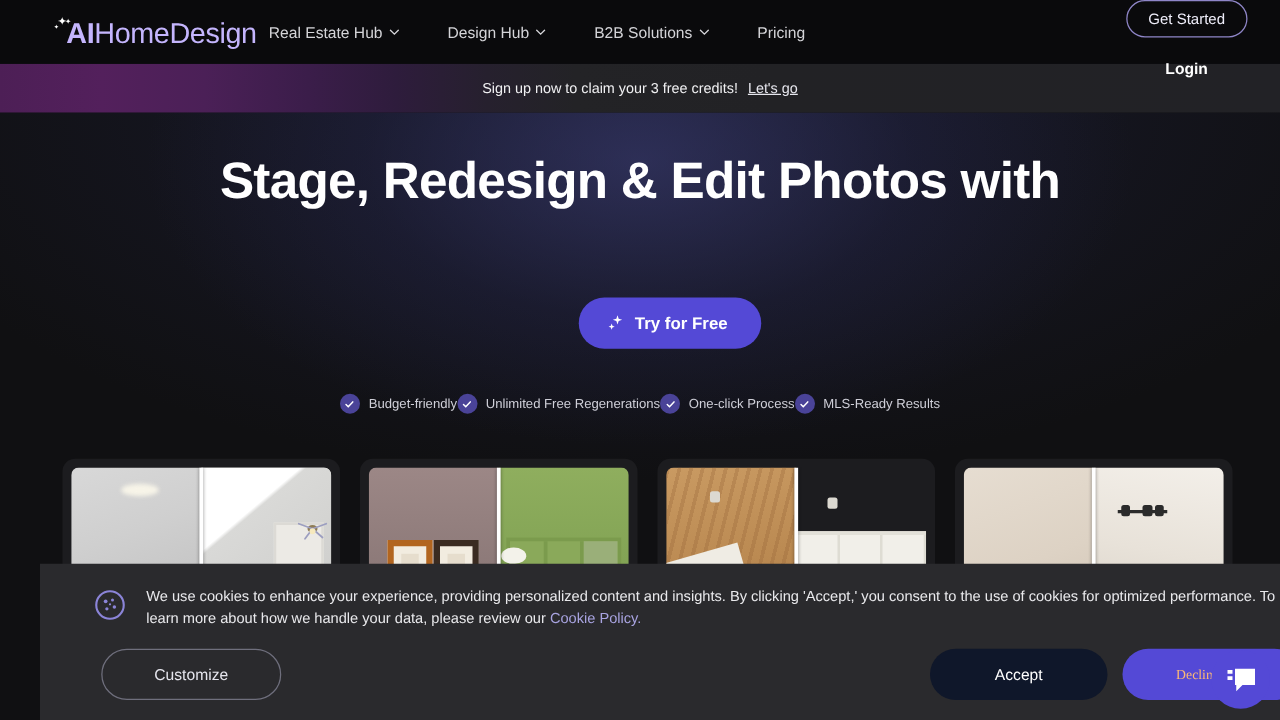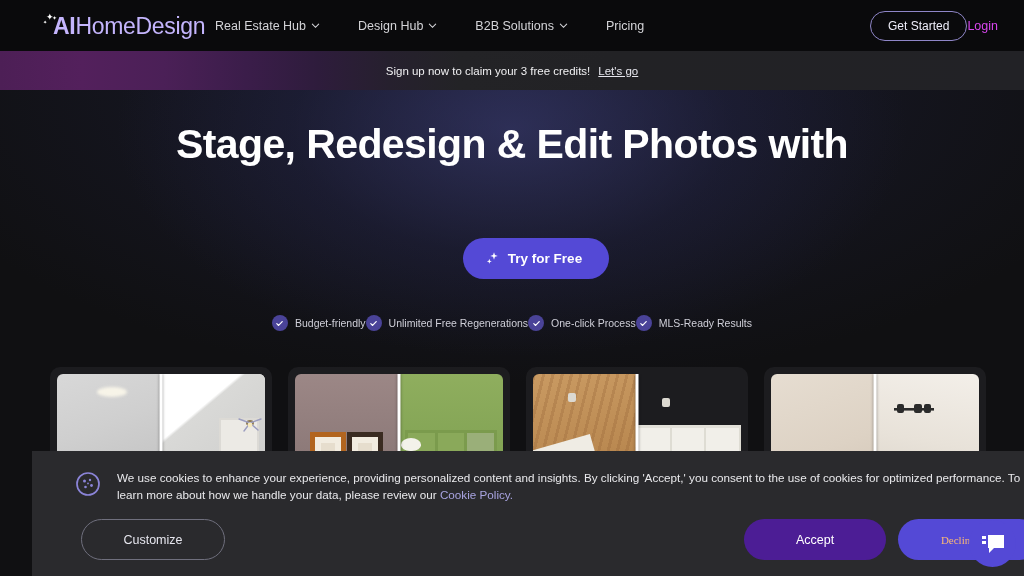--- a/index.html
+++ b/index.html
@@ -47,31 +47,31 @@
     display: flex; align-items: center; gap: 5px;
     color: #d4d4d8; font-size: 12.5px;
     padding: 0 19px; height: 51px; cursor: pointer;
     white-space: nowrap;
   }
   .chev { display:block; width:9px; height:9px; }
   .chev svg { display:block; }
 
   .nav-right {
     position: absolute; right: 26px; top: 0; height: 51px;
-    display: flex; align-items: center; 
+    display: flex; align-items: center; gap: 18px; flex-direction: column;
   }
   .btn-getstarted {
     border: 1px solid #8f86c8;
     color: #efeefa; background: transparent;
     font-size: 12px; border-radius: 20px;
     padding: 7px 17px; cursor: pointer;
     font-family: inherit; white-space: nowrap;
   }
   .login-link {
-    color: #d946ef; font-size: 12.5px; cursor: pointer; white-space: nowrap;
+    color: #ffffff; font-size: 12.5px; cursor: pointer; white-space: nowrap; font-weight: bold;
   }
 
   
   .promo {
     position: absolute; top: 51px; left: 0; width: 1024px; height: 39px;
     background: linear-gradient(90deg,
         #4d1f56 0%, #53205c 8%, #4b2057 16%, #3b1d4a 24%,
         #2e1c3c 31%, #26202e 38%, #232326 45%, #222225 60%, #222226 100%);
     display: flex; align-items: center; justify-content: center;
     z-index: 35;
@@ -261,21 +261,21 @@
   .btn-customize {
     position: absolute; left: 49px; top: 0;
     width: 144px; height: 41px;
     border: 1px solid #6f6f7d; background: transparent;
     color: #e6e6ee; font-size: 12.5px; border-radius: 22px;
     cursor: pointer; font-family: inherit;
   }
   .btn-accept {
     position: absolute; left: 712px; top: 0;
     width: 142px; height: 41px;
-    background: #4c1d95; border: none; color: #fff;
+    background: #0f172a; border: none; color: #fff;
     font-size: 12.5px; border-radius: 22px; cursor: pointer; font-family: inherit;
   }
   .btn-decline {
     position: absolute; left: 866px; top: 0;
     width: 142px; height: 41px;
     background: #5449d6; border: none; color: #fdba74;
     font-size: 11px; border-radius: 22px; cursor: pointer; font-family: Liberation Serif, serif;
     padding-right: 22px;
   }
   .chat-bubble {

